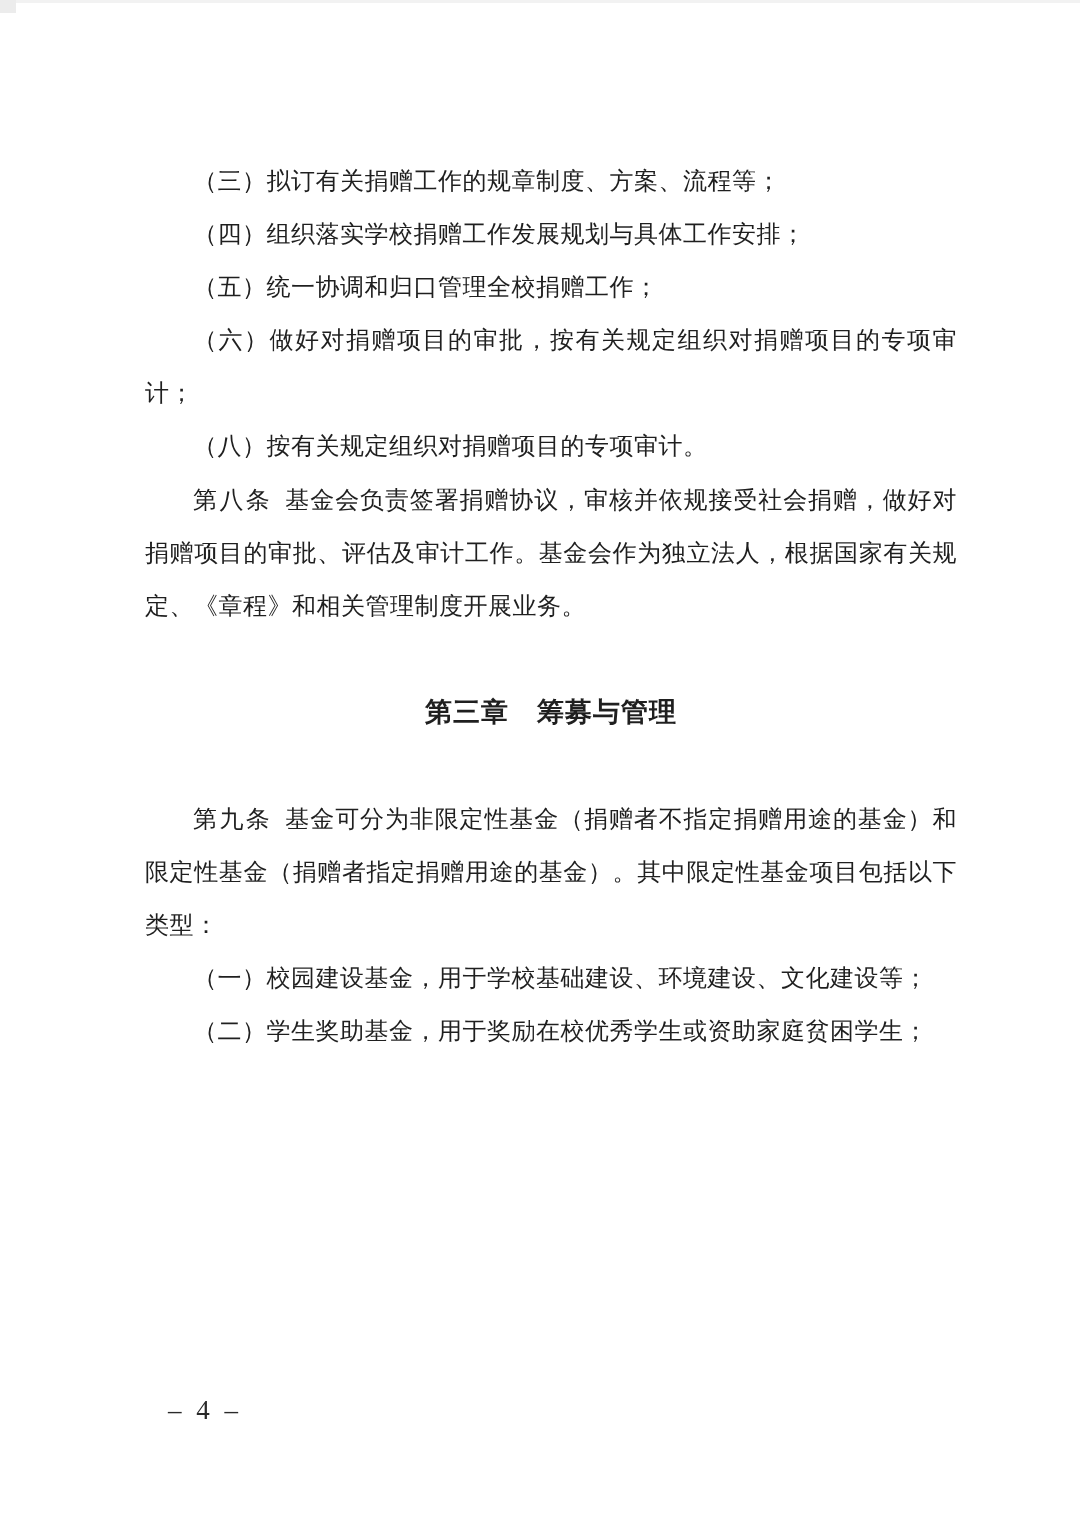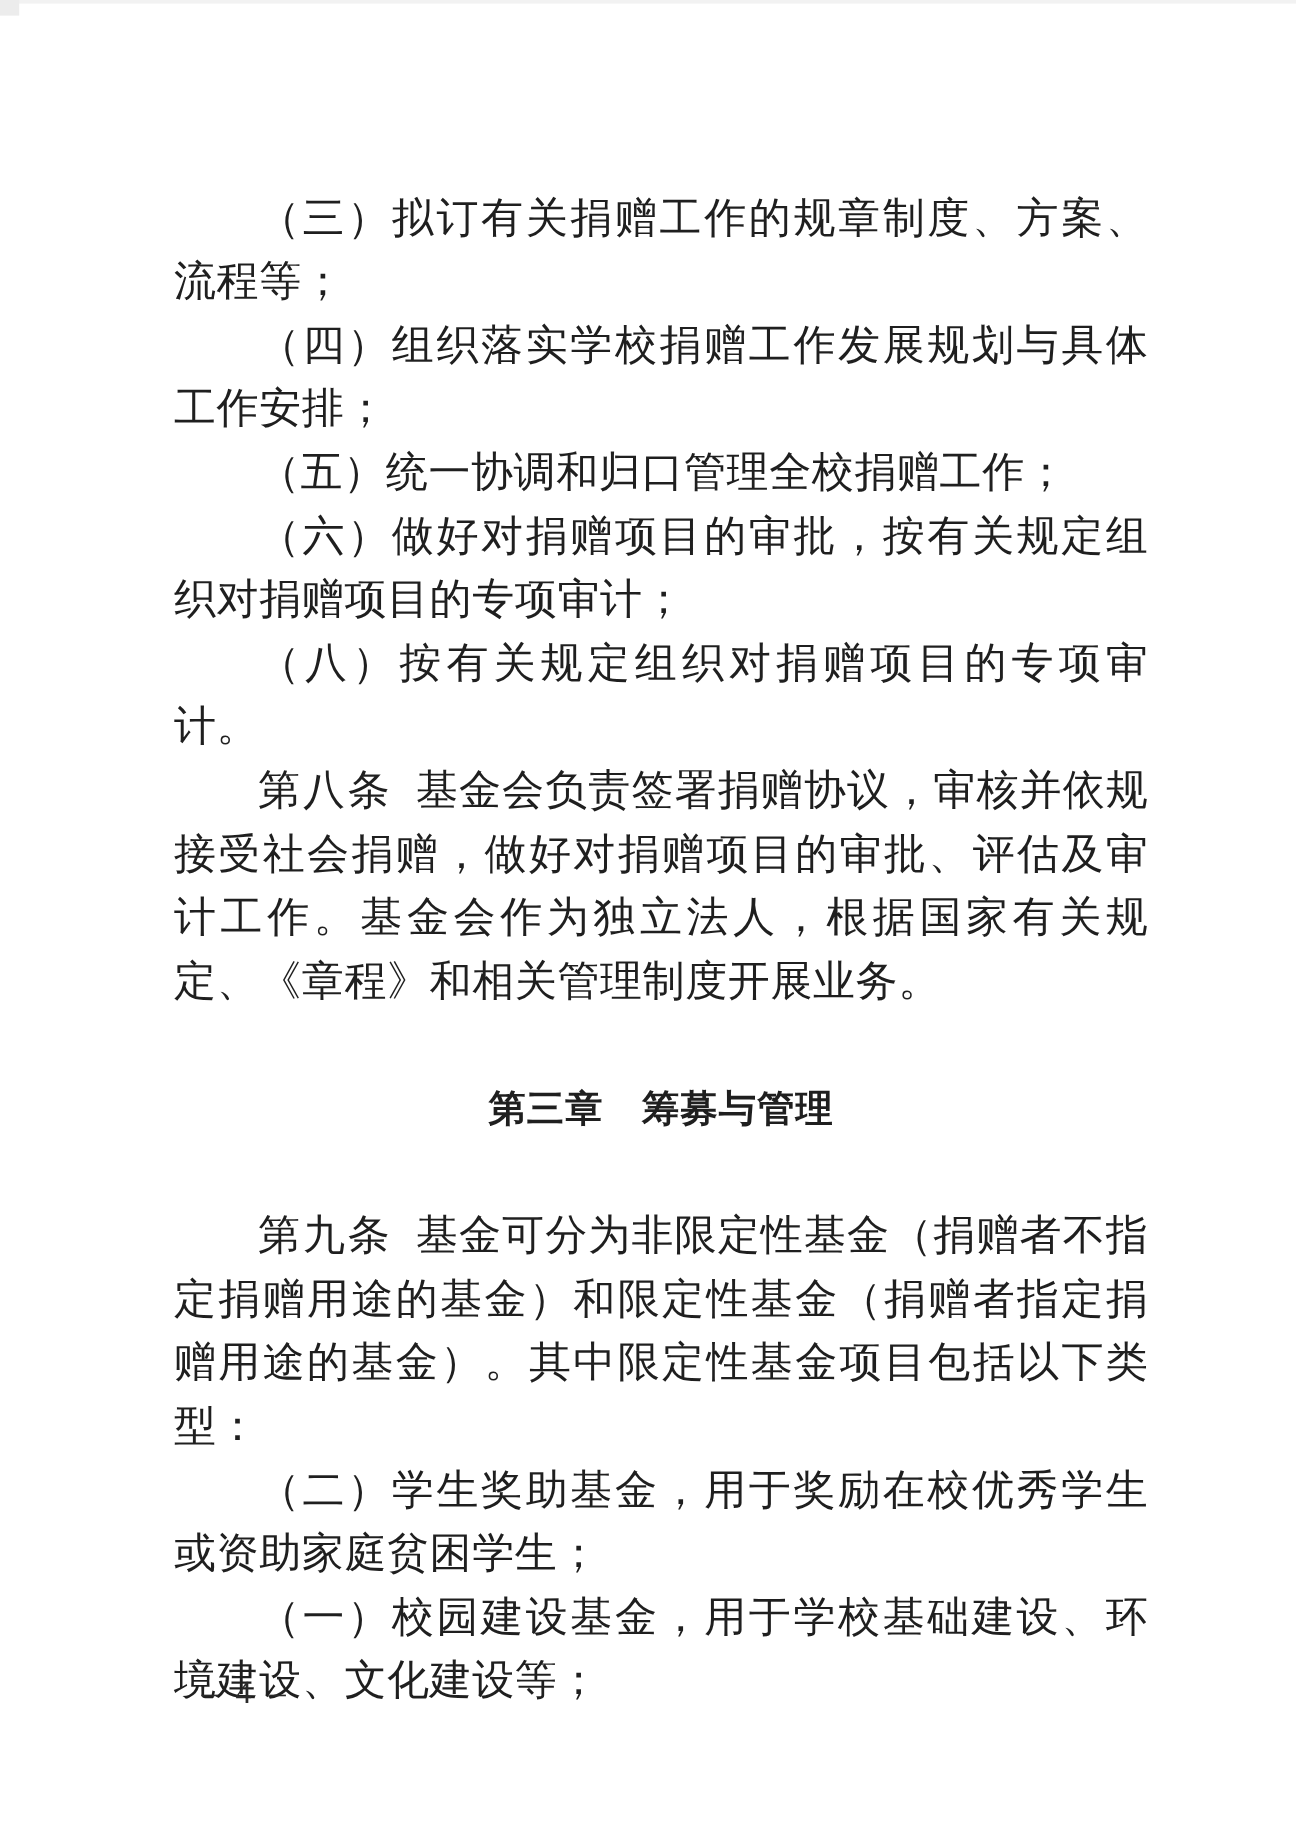--- a/index.html
+++ b/index.html
@@ -30,36 +30,36 @@
     background: #ececec;
   }
   .doc-body {
     position: absolute;
     left: 145px;
     top: 155px;
     width: 812px;
   }
   .para {
     margin: 0;
-    font-size: 35px;
+    font-size: 24px;
     line-height: 53px;
     text-align: justify;
     text-justify: inter-ideograph;
     text-indent: 2em;
     letter-spacing: 0.5px;
   }
   .para b.lead {
     font-weight: 400;
     font-family: "Liberation Sans", "DejaVu Sans", sans-serif;
     margin-right: 0.55em;
     letter-spacing: 2px;
   }
   .chapter {
     margin: 53px 0 53px 0;
-    font-size: 31px;
+    font-size: 27px;
     line-height: 53px;
     font-weight: 700;
     font-family: "Liberation Sans", "DejaVu Sans", sans-serif;
     text-align: center;
     text-indent: 0;
     letter-spacing: 1px;
   }
   .footer-page-number {
     position: absolute;
     left: 168px;
@@ -80,18 +80,18 @@
 
   <main class="doc-body">
       <p class="para"><span>（三）拟订有关捐赠工作的规章制度、方案、流程等；</span></p>
       <p class="para"><span>（四）组织落实学校捐赠工作发展规划与具体工作安排；</span></p>
       <p class="para"><span>（五）统一协调和归口管理全校捐赠工作；</span></p>
       <p class="para"><span>（六）做好对捐赠项目的审批，按有关规定组织对捐赠项目的专项审计；</span></p>
       <p class="para"><span>（八）按有关规定组织对捐赠项目的专项审计。</span></p>
       <p class="para"><b class="lead">第八条</b><span>基金会负责签署捐赠协议，审核并依规接受社会捐赠，做好对捐赠项目的审批、评估及审计工作。基金会作为独立法人，根据国家有关规定、《章程》和相关管理制度开展业务。</span></p>
       <h2 class="chapter">第三章　筹募与管理</h2>
       <p class="para"><b class="lead">第九条</b><span>基金可分为非限定性基金（捐赠者不指定捐赠用途的基金）和限定性基金（捐赠者指定捐赠用途的基金）。其中限定性基金项目包括以下类型：</span></p>
+      <p class="para"><span>（一）校园建设基金，用于学校基础建设、环境建设、文化建设等；</span></p>
       <p class="para"><span>（二）学生奖助基金，用于奖励在校优秀学生或资助家庭贫困学生；</span></p>
-      <p class="para"><span>（一）校园建设基金，用于学校基础建设、环境建设、文化建设等；</span></p>
     </main>
 
   <div class="footer-page-number">– 4 –</div>
 </div>
 
 </body></html>

